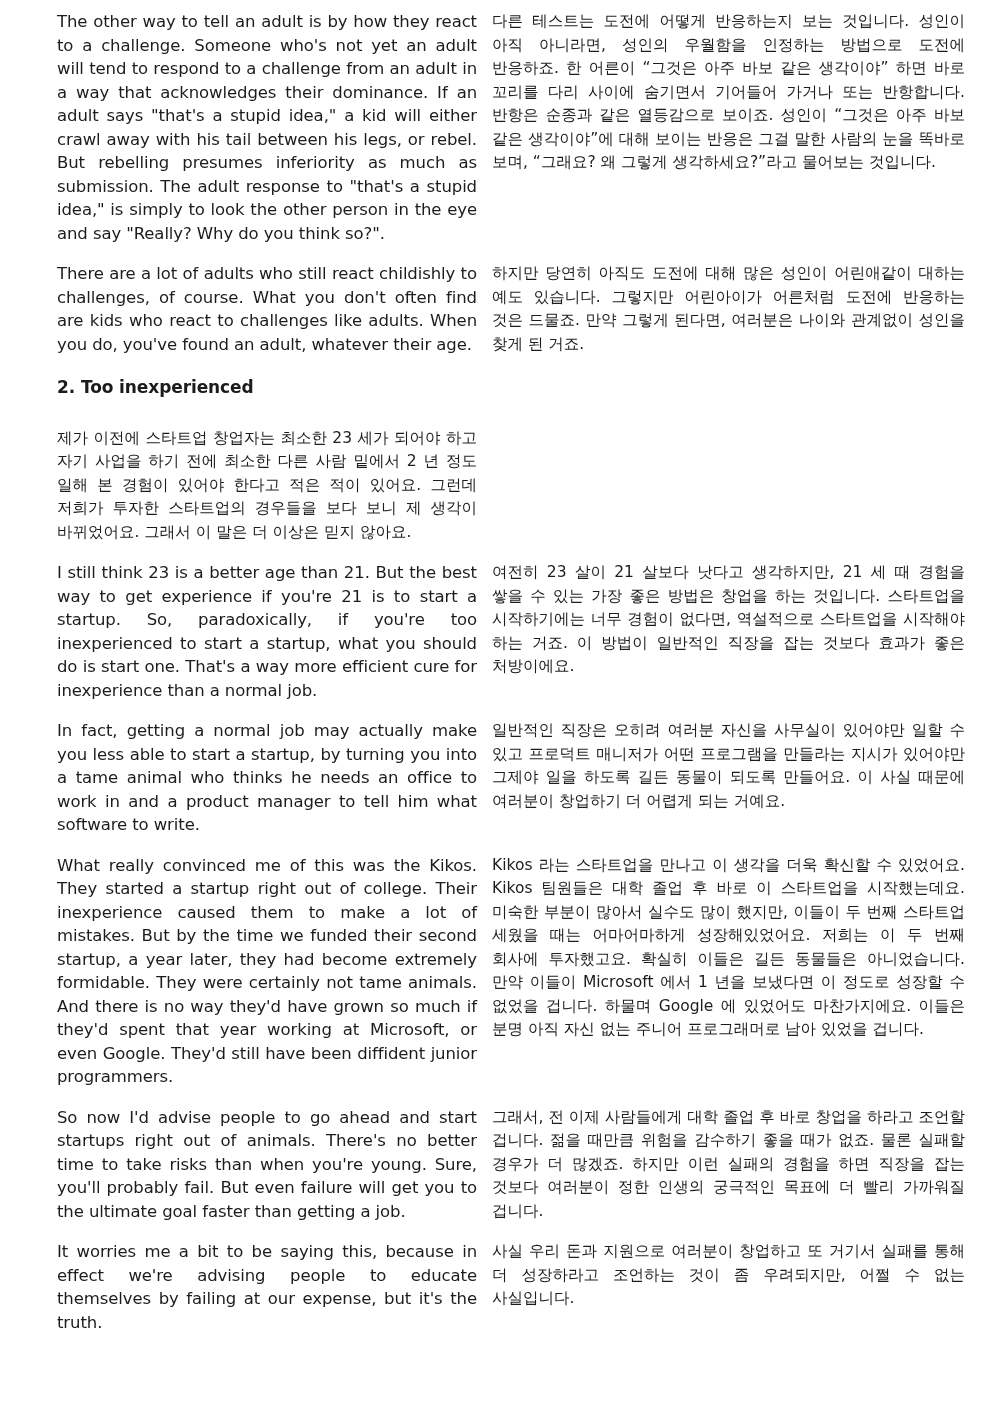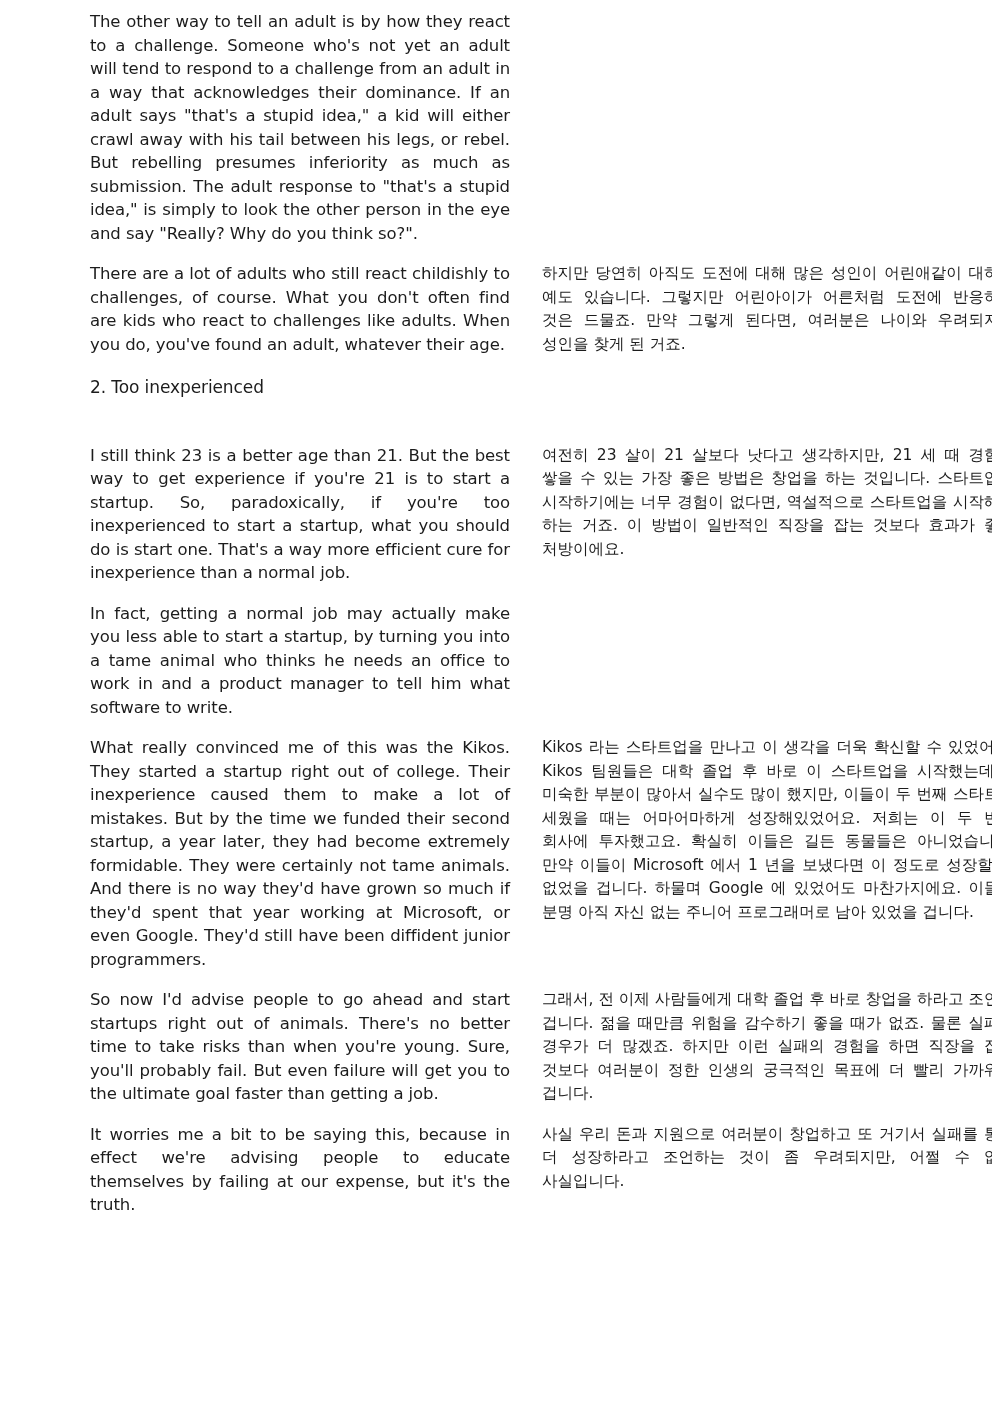--- a/index.html
+++ b/index.html
@@ -17,23 +17,22 @@
   .page {
     box-sizing: border-box;
     width: 992px;
     height: 1403px;
     padding: 10px 27px 0 57px;
     background: #ffffff;
   }
   .row {
     display: grid;
     grid-template-columns: 420px 473px;
-    column-gap: 32px;
+    column-gap: 15px;
     margin-bottom: 17px;
-    margin-left: 33px;
   }
   .row.heading-row {
     margin-top: 20px;
     margin-bottom: 27px;
   }
   .cell {
     margin: 0;
   }
   .en {
     font-size: 16.5px;
@@ -43,54 +42,57 @@
     letter-spacing: -0.1px;
   }
   .ko {
     font-size: 15.5px;
     line-height: 23.5px;
     text-align: justify;
     text-justify: inter-word;
     word-break: keep-all;
   }
   .heading {
-    font-weight: normal;
+    font-weight: bold;
     font-size: 17px;
     line-height: 23.5px;
     text-align: left;
   }
 </style>
 </head>
 <body>
 
 <div class="page">
 
   <div class="row">
     <p class="cell en">The other way to tell an adult is by how they react to a challenge. Someone who's not yet an adult will tend to respond to a challenge from an adult in a way that acknowledges their dominance. If an adult says "that's a stupid idea," a kid will either crawl away with his tail between his legs, or rebel. But rebelling presumes inferiority as much as submission. The adult response to "that's a stupid idea," is simply to look the other person in the eye and say "Really? Why do you think so?".</p>
+    <p class="cell ko">다른 테스트는 도전에 어떻게 반응하는지 보는 것입니다. 성인이 아직 아니라면, 성인의 우월함을 인정하는 방법으로 도전에 반응하죠. 한 어른이 “그것은 아주 바보 같은 생각이야” 하면 바로 꼬리를 다리 사이에 숨기면서 기어들어 가거나 또는 반항합니다. 반항은 순종과 같은 열등감으로 보이죠. 성인이 “그것은 아주 바보 같은 생각이야”에 대해 보이는 반응은 그걸 말한 사람의 눈을 똑바로 보며, “그래요? 왜 그렇게 생각하세요?”라고 물어보는 것입니다.</p>
   </div>
 
   <div class="row">
     <p class="cell en">There are a lot of adults who still react childishly to challenges, of course. What you don't often find are kids who react to challenges like adults. When you do, you've found an adult, whatever their age.</p>
-    <p class="cell ko">하지만 당연히 아직도 도전에 대해 많은 성인이 어린애같이 대하는 예도 있습니다. 그렇지만 어린아이가 어른처럼 도전에 반응하는 것은 드물죠. 만약 그렇게 된다면, 여러분은 나이와 우려되지만 성인을 찾게 된 거죠.</p>
+    <p class="cell ko">하지만 당연히 아직도 도전에 대해 많은 성인이 어린애같이 대하는 예도 있습니다. 그렇지만 어린아이가 어른처럼 도전에 반응하는 것은 드물죠. 만약 그렇게 된다면, 여러분은 나이와 관계없이 성인을 찾게 된 거죠.</p>
   </div>
 
   <div class="row heading-row">
     <h2 class="cell en heading">2. Too inexperienced</h2>
   </div>
 
   <div class="row">
+    <p class="cell ko">제가 이전에 스타트업 창업자는 최소한 23 세가 되어야 하고 자기 사업을 하기 전에 최소한 다른 사람 밑에서 2 년 정도 일해 본 경험이 있어야 한다고 적은 적이 있어요. 그런데 저희가 투자한 스타트업의 경우들을 보다 보니 제 생각이 바뀌었어요. 그래서 이 말은 더 이상은 믿지 않아요.</p>
   </div>
 
   <div class="row">
     <p class="cell en">I still think 23 is a better age than 21. But the best way to get experience if you're 21 is to start a startup. So, paradoxically, if you're too inexperienced to start a startup, what you should do is start one. That's a way more efficient cure for inexperience than a normal job.</p>
     <p class="cell ko">여전히 23 살이 21 살보다 낫다고 생각하지만, 21 세 때 경험을 쌓을 수 있는 가장 좋은 방법은 창업을 하는 것입니다. 스타트업을 시작하기에는 너무 경험이 없다면, 역설적으로 스타트업을 시작해야 하는 거죠. 이 방법이 일반적인 직장을 잡는 것보다 효과가 좋은  처방이에요.</p>
   </div>
 
   <div class="row">
     <p class="cell en">In fact, getting a normal job may actually make you less able to start a startup, by turning you into a tame animal who thinks he needs an office to work in and a product manager to tell him what software to write.</p>
+    <p class="cell ko">일반적인 직장은 오히려 여러분 자신을 사무실이 있어야만 일할 수 있고 프로덕트 매니저가 어떤 프로그램을 만들라는 지시가 있어야만 그제야 일을 하도록 길든 동물이 되도록 만들어요. 이 사실 때문에 여러분이 창업하기 더 어렵게 되는 거예요.</p>
   </div>
 
   <div class="row">
     <p class="cell en">What really convinced me of this was the Kikos. They started a startup right out of college. Their inexperience caused them to make a lot of mistakes. But by the time we funded their second startup, a year later, they had become extremely formidable. They were certainly not tame animals. And there is no way they'd have grown so much if they'd spent that year working at Microsoft, or even Google. They'd still have been diffident junior programmers.</p>
     <p class="cell ko">Kikos 라는 스타트업을 만나고 이 생각을 더욱 확신할 수 있었어요. Kikos 팀원들은 대학 졸업 후 바로 이 스타트업을 시작했는데요. 미숙한 부분이 많아서 실수도 많이 했지만, 이들이 두 번째 스타트업 세웠을 때는 어마어마하게 성장해있었어요. 저희는 이 두 번째 회사에 투자했고요. 확실히 이들은 길든 동물들은 아니었습니다. 만약 이들이 Microsoft 에서 1 년을 보냈다면 이 정도로 성장할 수 없었을 겁니다. 하물며 Google 에 있었어도 마찬가지에요. 이들은  분명 아직 자신 없는 주니어 프로그래머로 남아 있었을 겁니다.</p>
   </div>
 
   <div class="row">
     <p class="cell en">So now I'd advise people to go ahead and start startups right out of animals. There's no better time to take risks than when you're young. Sure, you'll probably fail. But even failure will get you to the ultimate goal faster than getting a job.</p>
     <p class="cell ko">그래서, 전 이제 사람들에게 대학 졸업 후 바로 창업을 하라고 조언할 겁니다. 젊을 때만큼 위험을 감수하기 좋을 때가 없죠. 물론 실패할 경우가 더 많겠죠. 하지만 이런 실패의 경험을 하면 직장을 잡는 것보다  여러분이 정한 인생의 궁극적인 목표에 더 빨리 가까워질 겁니다.</p>

